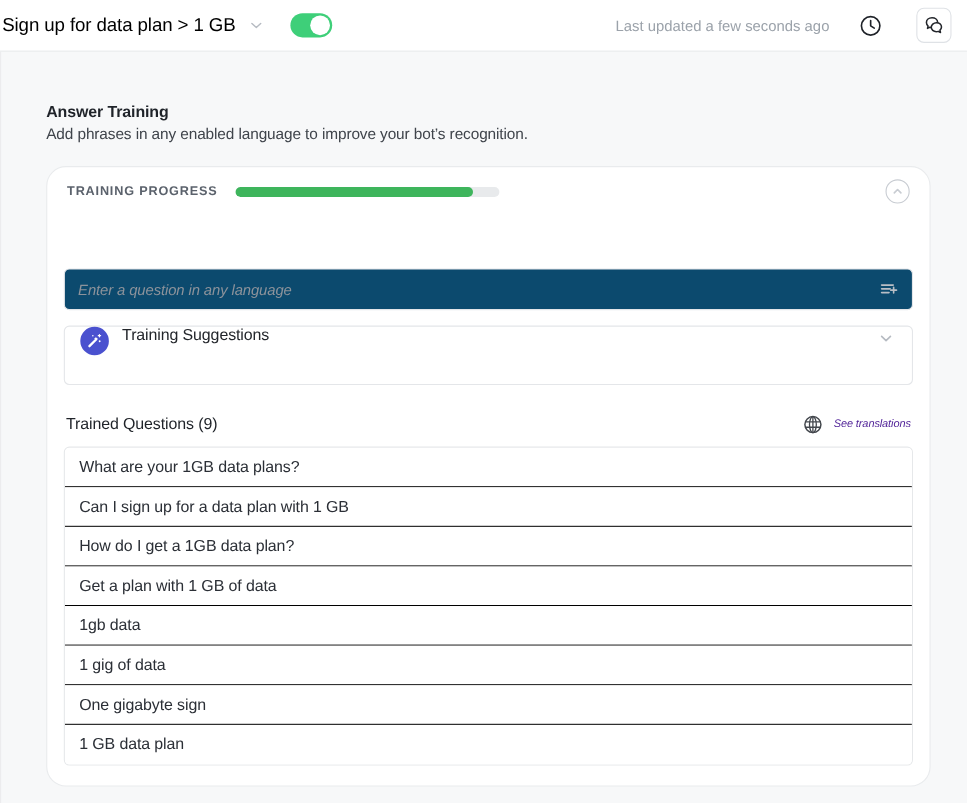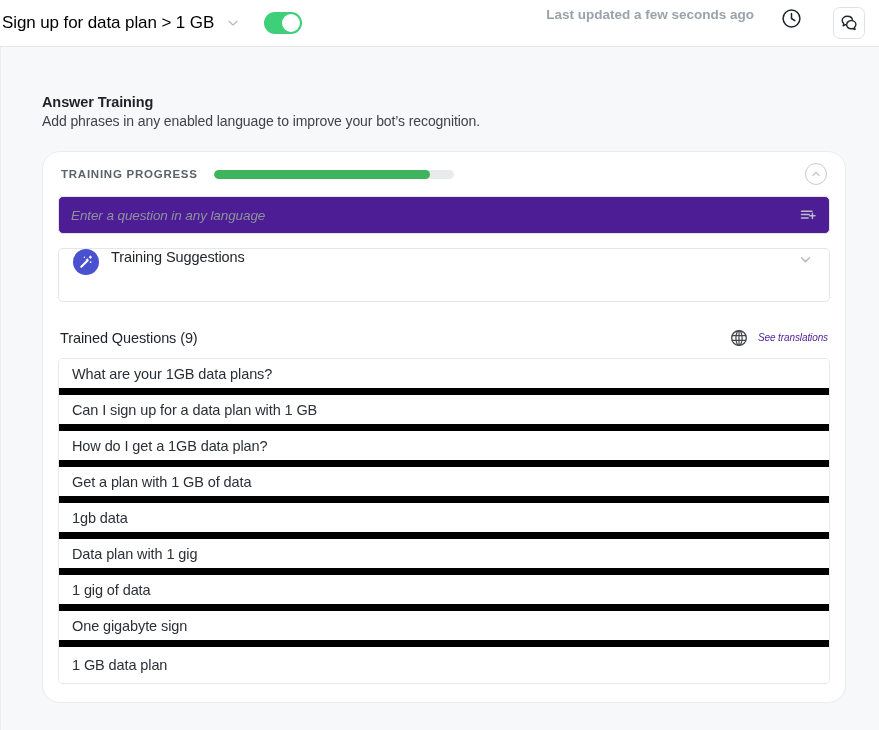--- a/index.html
+++ b/index.html
@@ -71,22 +71,22 @@
     left: 18px;
     width: 18px;
     height: 18px;
     border-radius: 50%;
     background: #ffffff;
   }
 
   .topbar-right {
     margin-left: auto;
     display: flex;
+    align-items: center;
     gap: 16px;
-    font-weight: bold;
   }
 
   .last-updated {
     font-size: 13.5px;
     color: #9ba2aa;
     white-space: nowrap;
     margin-right: 10px;
   }
 
   .clock-icon {
@@ -186,24 +186,25 @@
     justify-content: center;
     cursor: pointer;
   }
 
   
   .q-input {
     position: relative;
     height: 38px;
     border: 1px solid #e4e6e9;
     border-radius: 5px;
-    background: #4c1d95;
+    background: #0c4a6e;
     display: flex;
     align-items: center;
     padding: 0 44px 0 12px;
+    margin-top: 48px;
   }
   .q-input-placeholder {
     font-size: 13.5px;
     font-style: italic;
     color: #8d939b;
     letter-spacing: -0.1px;
   }
   .q-input-icon {
     position: absolute;
     right: 11px;
@@ -295,21 +296,21 @@
     overflow: hidden;
   }
   .q-item {
     height: 36px;
     display: flex;
     align-items: center;
     padding: 0 13px;
     font-size: 14.5px;
     color: #2b2f36;
     letter-spacing: -0.1px;
-    border-bottom: 7px solid #000000;
+    border-bottom: 1px solid #000000;
     cursor: pointer;
     background: #fff;
   }
   .q-item:last-child { border-bottom: none; }
 </style>
 </head>
 <body>
 
 <div class="topbar">
   <div class="topbar-left">
@@ -404,21 +405,20 @@
           <span class="translations-label">See translations</span>
         </div>
       </div>
 
       <div class="q-list" id="q-list">
           <div class="q-item">What are your 1GB data plans?</div>
           <div class="q-item">Can I sign up for a data plan with 1 GB</div>
           <div class="q-item">How do I get a 1GB data plan?</div>
           <div class="q-item">Get a plan with 1 GB of data</div>
           <div class="q-item">1gb data</div>
-          <div class="q-item">Data plan with 1 gig</div>
           <div class="q-item">1 gig of data</div>
           <div class="q-item">One gigabyte sign</div>
           <div class="q-item">1 GB data plan</div>
         </div>
 
     </div>
   </div>
 </div>
 
 </body></html>

